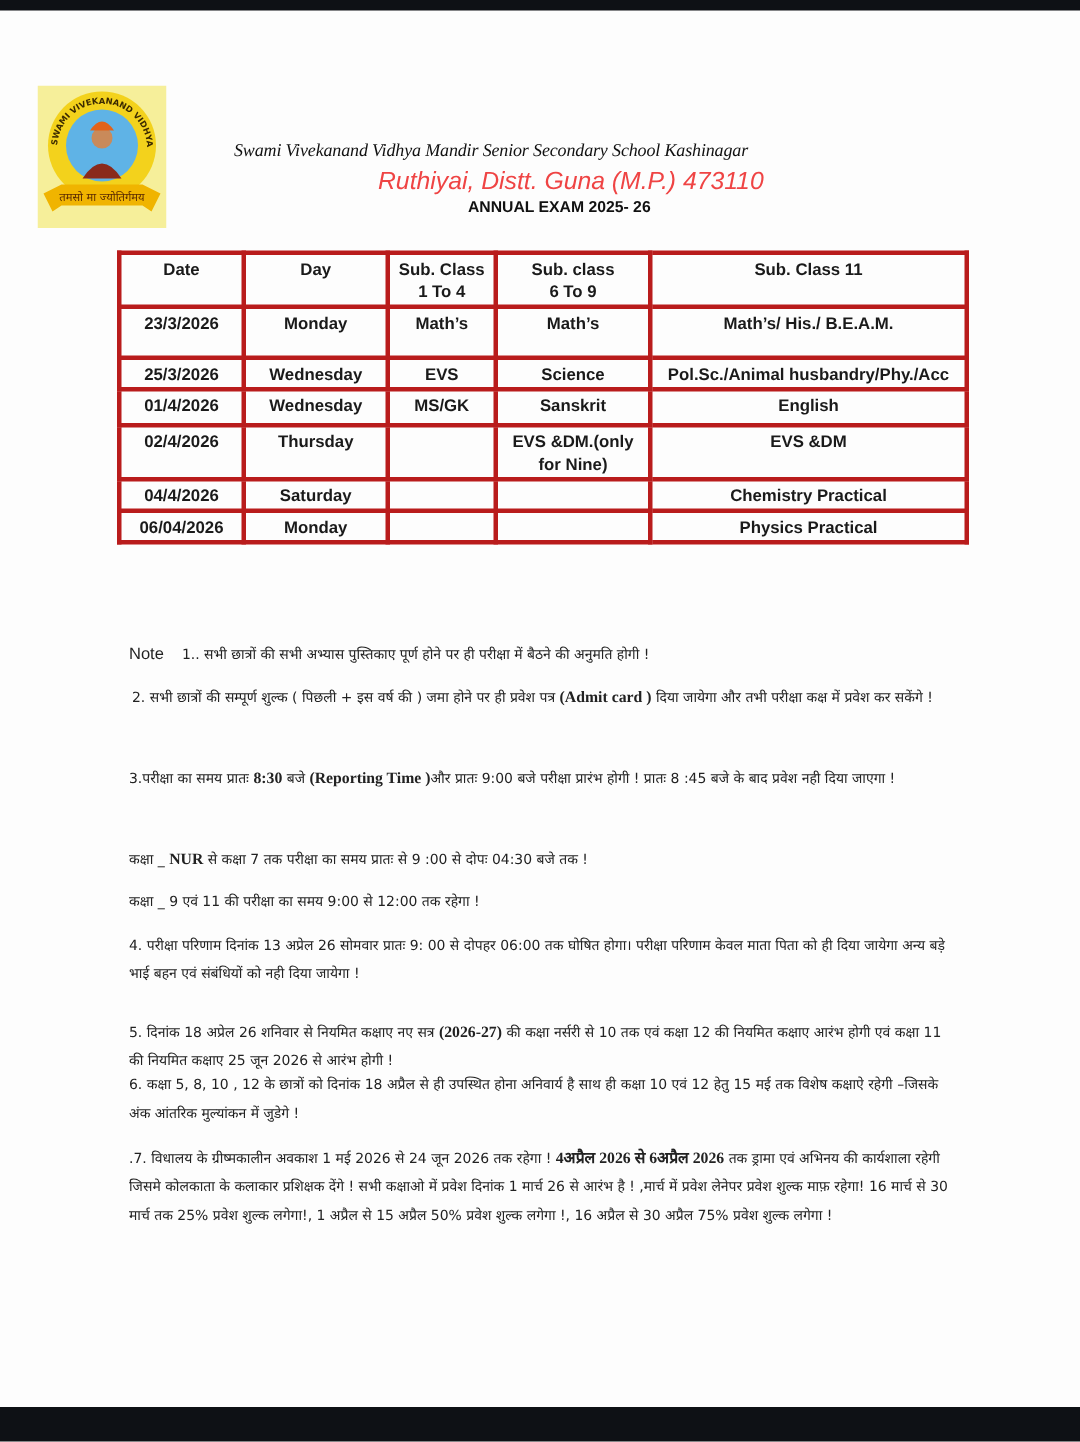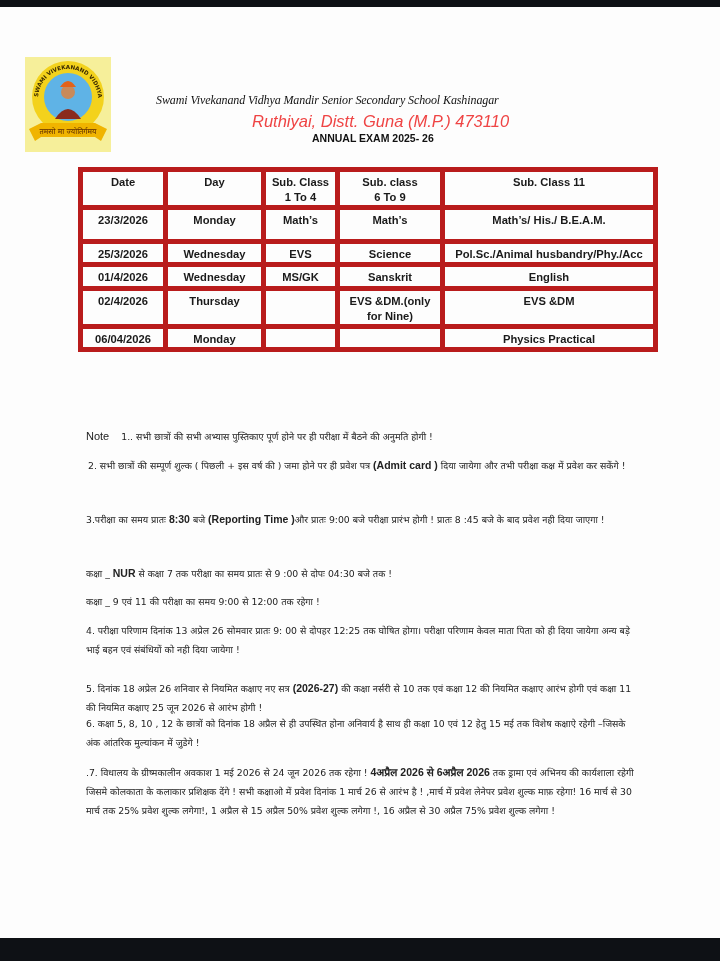--- a/index.html
+++ b/index.html
@@ -11,38 +11,38 @@
   .logo { position:absolute; left:25px; top:57px; width:86px; height:95px; }
   .title { position:absolute; left:156px; top:93px; font-family:"Liberation Serif", serif; font-style:italic;
            font-size:12px; white-space:nowrap; color:#111; letter-spacing:-0.1px; }
   .address { position:absolute; left:252px; top:112px; font-family:Liberation Sans, sans-serif; font-style:italic;
              font-size:16.5px; white-space:nowrap; color:#ef4444; }
   .exam { position:absolute; left:312px; top:132px; font-family:"Liberation Sans", sans-serif; font-weight:bold;
           font-size:10.5px; white-space:nowrap; color:#111; }
 
   table.sched { position:absolute; left:78px; top:167px; border-collapse:collapse;
                 font-family:"Liberation Sans", sans-serif; font-weight:bold; font-size:11.2px; color:#1a1a1a; }
-  table.sched td, table.sched th { border:5px solid #b91c1c; text-align:center; vertical-align:top; padding:3px 2px 0 2px;
+  table.sched td, table.sched th { border:3px solid #b91c1c; text-align:center; vertical-align:top; padding:3px 2px 0 2px;
                                    font-weight:bold; line-height:15px;margin-top:44px; }
   .c1 { width:76px; } .c2 { width:89px; } .c3 { width:65px; } .c4 { width:96px; } .c5 { width:204px; }
 
   .notes { position:absolute; left:86px; top:427px; width:550px; font-family:"DejaVu Sans", sans-serif;
            font-size:9.3px; color:#222; line-height:19px; }
   .notes p { margin:0; }
   .n1 { position:absolute; top:0; left:0; white-space:nowrap; }
   .n2 { position:absolute; top:29px; left:2px; width:548px; }
   .n3 { position:absolute; top:83px; left:0; width:550px; }
   .n3a { position:absolute; top:137px; left:0; white-space:nowrap; }
   .n3b { position:absolute; top:165px; left:0; white-space:nowrap; }
   .n4 { position:absolute; top:194px; left:0; width:550px; }
   .n5 { position:absolute; top:252px; left:0; width:550px; }
   .n6 { position:absolute; top:287px; left:0; width:550px; }
   .n7 { position:absolute; top:336px; left:0; width:550px; }
   .note-label { font-family:"Liberation Sans", sans-serif; font-size:11px; margin-right:12px; }
-  b.serif { font-family:Liberation Sans, sans-serif; font-weight:bold; font-size:10.5px;margin-top:29px; }
+  b.serif { font-family:Liberation Serif, serif; font-weight:bold; font-size:10.5px;margin-top:29px; }
 </style>
 </head>
 <body>
 
 <div class="topbar"></div>
 
 <div class="logo">
   <svg width="86" height="95" viewBox="0 0 86 95">
     <rect x="0" y="0" width="86" height="95" fill="#f6ef9a"></rect>
     <circle cx="43" cy="40" r="36" fill="#f3d21c"></circle>
@@ -96,34 +96,41 @@
         <td>English</td>
       </tr>
       <tr style="height: 34px;">
         <td>02/4/2026</td>
         <td>Thursday</td>
         <td></td>
         <td>EVS &amp;DM.(only for Nine)</td>
         <td>EVS &amp;DM</td>
       </tr>
       <tr style="height: 20px;">
+        <td>04/4/2026</td>
+        <td>Saturday</td>
+        <td></td>
+        <td></td>
+        <td>Chemistry Practical</td>
+      </tr>
+      <tr style="height: 20px;">
         <td>06/04/2026</td>
         <td>Monday</td>
         <td></td>
         <td></td>
         <td>Physics Practical</td>
       </tr>
     </tbody>
 </table>
 
 <div class="notes">
   <p class="n1"><span class="note-label">Note</span><span>1.. सभी छात्रों की सभी अभ्यास पुस्तिकाए पूर्ण होने पर ही परीक्षा में बैठने की अनुमति होगी !</span></p>
   <p class="n2"><span>2. सभी छात्रों की सम्पूर्ण शुल्क ( पिछली + इस वर्ष की ) जमा होने पर ही प्रवेश पत्र </span><b class="serif">(Admit card )</b><span> दिया जायेगा और तभी परीक्षा कक्ष में प्रवेश कर सकेंगे !</span></p>
   <p class="n3"><span>3.परीक्षा का समय प्रातः </span><b class="serif">8:30</b><span> बजे </span><b class="serif">(Reporting Time )</b><span>और प्रातः  9:00  बजे परीक्षा प्रारंभ होगी  !  प्रातः  8 :45  बजे के बाद प्रवेश नही दिया जाएगा !</span></p>
   <p class="n3a"><span>कक्षा _ </span><b class="serif">NUR</b><span> से कक्षा 7 तक परीक्षा का  समय प्रातः से 9 :00  से दोपः 04:30  बजे तक !</span></p>
   <p class="n3b">कक्षा _ 9 एवं 11 की परीक्षा का समय 9:00  से 12:00 तक रहेगा !</p>
-  <p class="n4">4. परीक्षा परिणाम दिनांक 13 अप्रेल 26 सोमवार प्रातः 9: 00  से दोपहर 12:25 तक घोषित होगा। परीक्षा परिणाम केवल माता पिता को ही दिया जायेगा अन्य बड़े भाई बहन एवं संबंधियों को नही दिया जायेगा !</p>
+  <p class="n4">4. परीक्षा परिणाम दिनांक 13 अप्रेल 26 सोमवार प्रातः 9: 00  से दोपहर 06:00 तक घोषित होगा। परीक्षा परिणाम केवल माता पिता को ही दिया जायेगा अन्य बड़े भाई बहन एवं संबंधियों को नही दिया जायेगा !</p>
   <p class="n5"><span>5. दिनांक 18 अप्रेल 26 शनिवार से नियमित कक्षाए नए सत्र </span><b class="serif">(2026-27)</b><span> की कक्षा नर्सरी  से 10  तक एवं कक्षा  12 की नियमित कक्षाए आरंभ होगी एवं  कक्षा 11 की नियमित कक्षाए 25 जून 2026 से आरंभ होगी !</span></p>
   <p class="n6">6. कक्षा 5, 8, 10 , 12 के छात्रों को दिनांक 18 अप्रैल से ही उपस्थित होना अनिवार्य है साथ ही कक्षा 10 एवं 12 हेतु 15 मई तक विशेष कक्षाऐ रहेगी –जिसके अंक आंतरिक मुल्यांकन में  जुडेगे !</p>
   <p class="n7"><span>.7. विधालय के ग्रीष्मकालीन अवकाश 1 मई 2026 से 24 जून 2026  तक रहेगा ! </span><b class="serif">4अप्रैल 2026 से 6अप्रैल 2026</b><span> तक ड्रामा एवं अभिनय की कार्यशाला रहेगी  जिसमे कोलकाता के  कलाकार प्रशिक्षक देंगे !   सभी कक्षाओ में प्रवेश दिनांक 1 मार्च 26 से आरंभ है ! ,मार्च में प्रवेश लेनेपर प्रवेश शुल्क माफ़ रहेगा! 16 मार्च से 30 मार्च तक 25% प्रवेश शुल्क लगेगा!, 1 अप्रैल से 15 अप्रैल 50% प्रवेश शुल्क लगेगा !,  16  अप्रैल से 30  अप्रैल 75% प्रवेश शुल्क लगेगा !</span></p>
 </div>
 
 <div class="bottombar"></div>
 
 </body></html>

